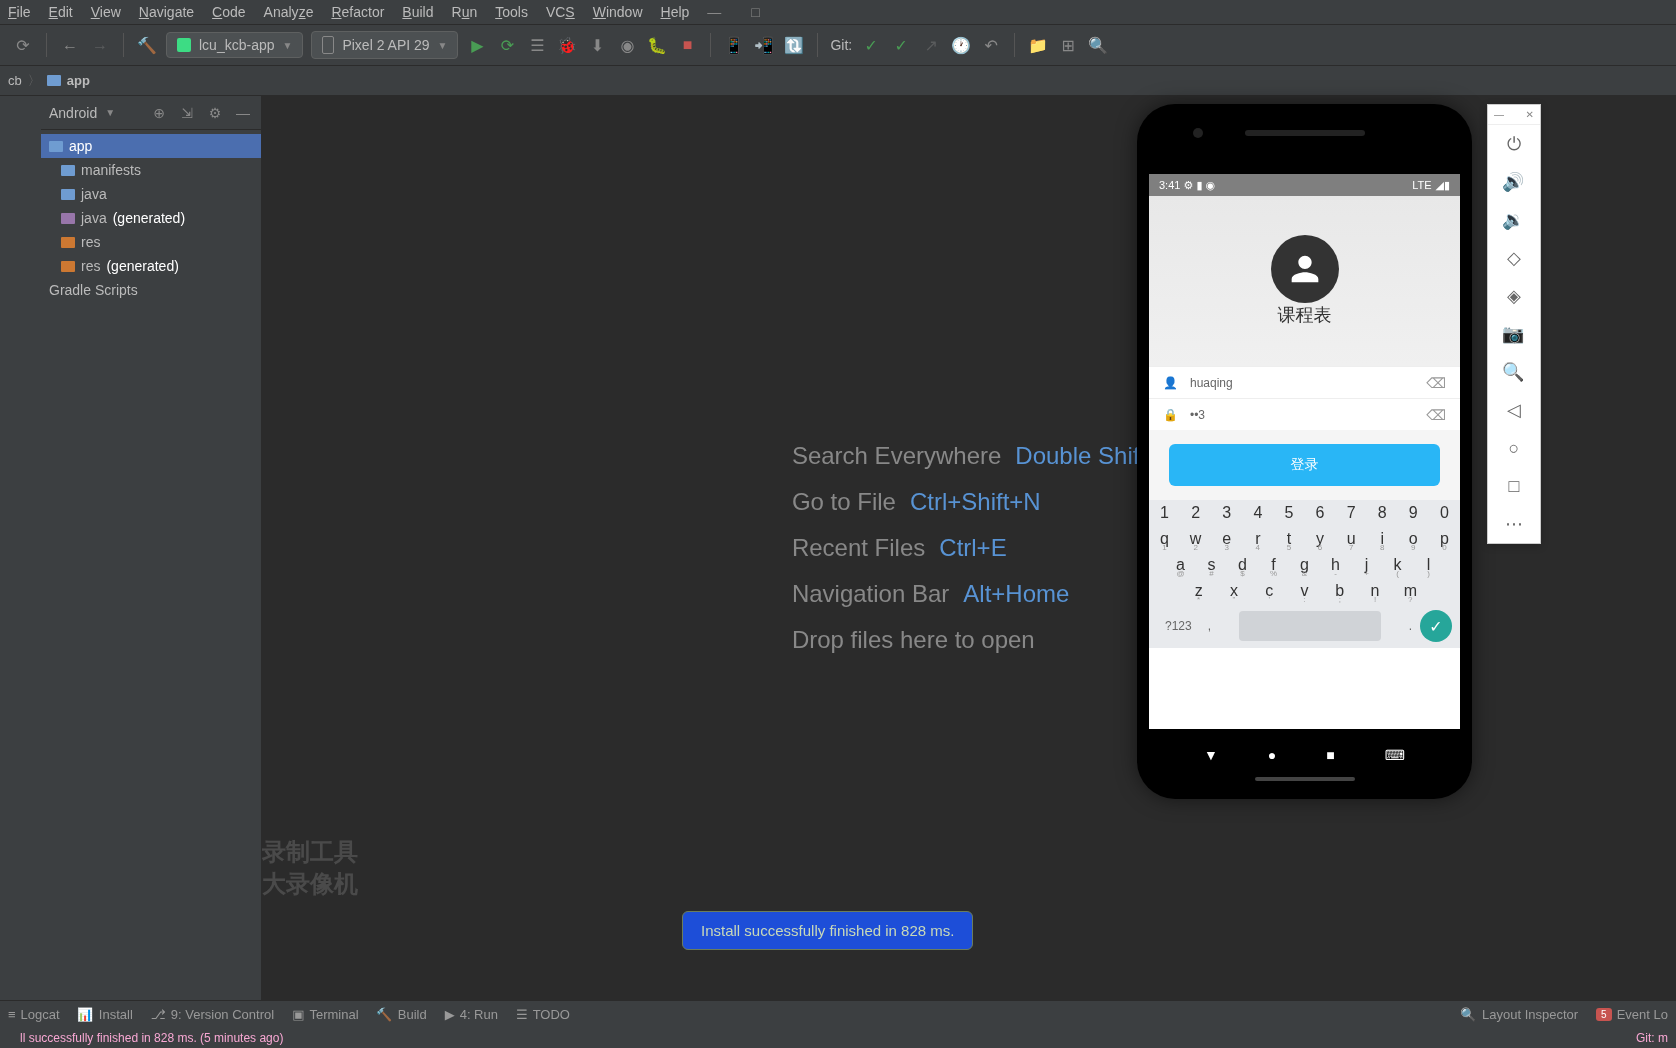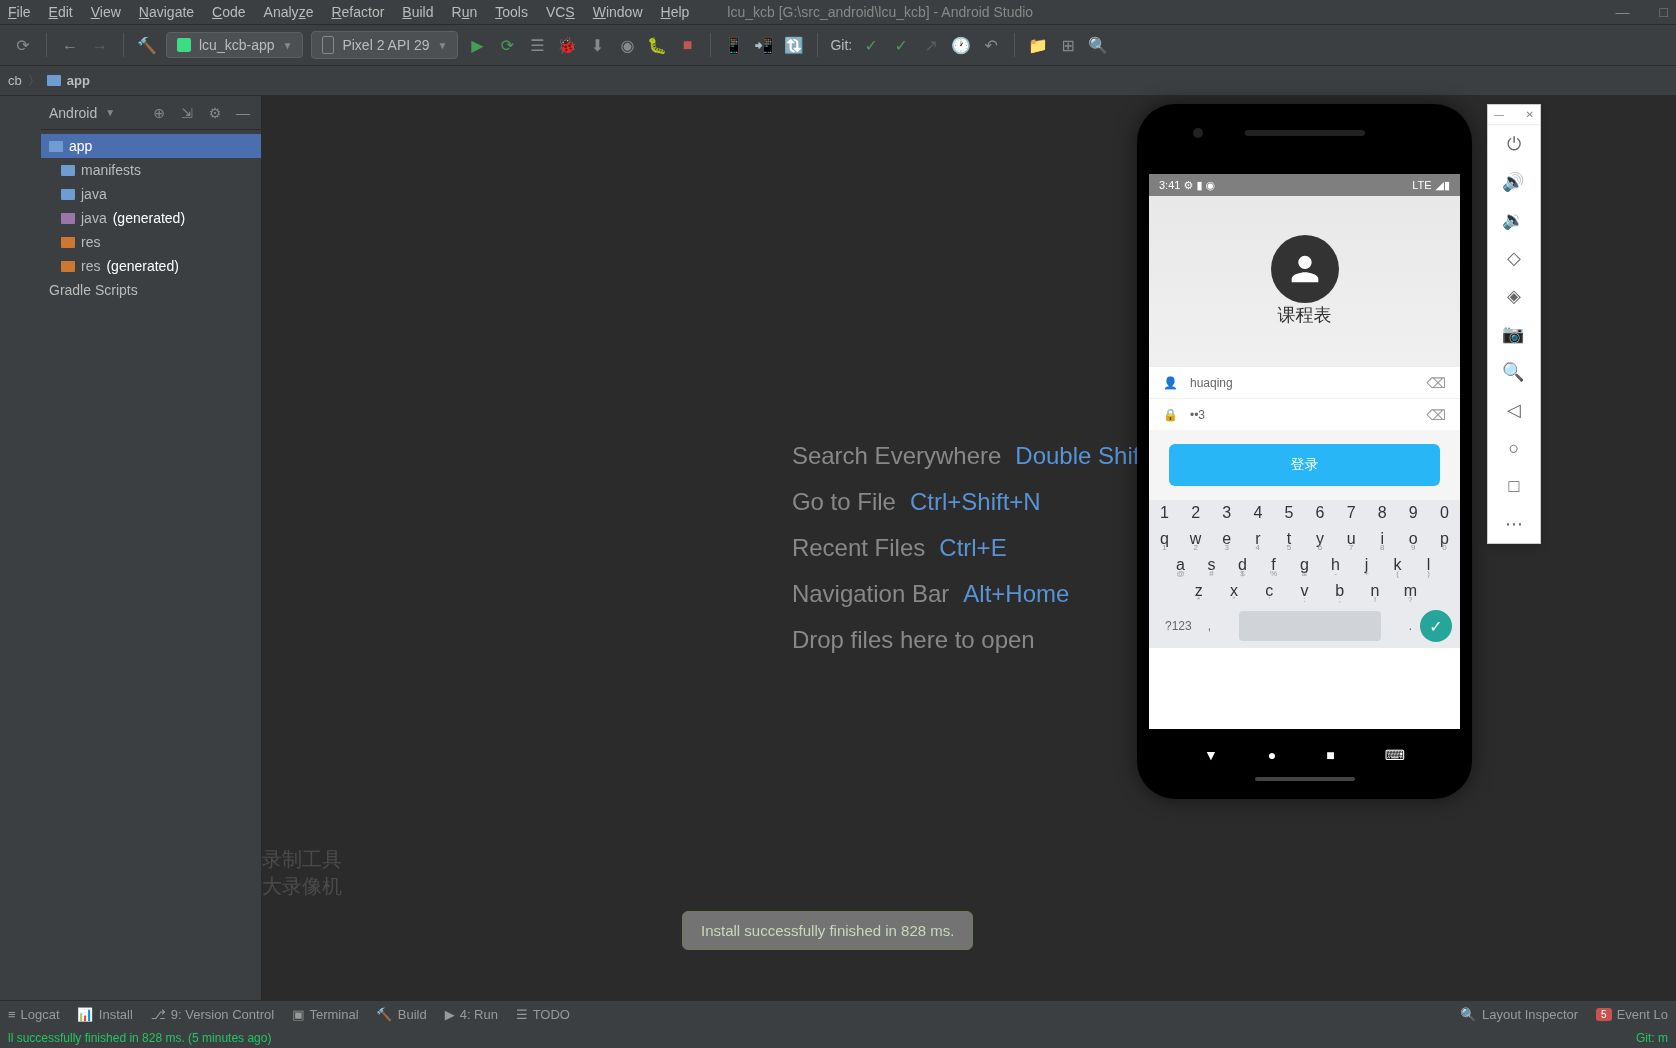--- a/index.html
+++ b/index.html
@@ -74,53 +74,52 @@
 .navkeys { position: absolute; bottom: 24px; left: 0; right: 0; display: flex; justify-content: space-around; align-items: center; padding: 0 30px; }
 .navkey { color: #fff; font-size: 14px; }
 .homebar { position: absolute; bottom: 6px; left: 50%; transform: translateX(-50%); width: 100px; height: 4px; background: #444; border-radius: 2px; }
 
 
 .emu-controls { position: absolute; right: 135px; top: 8px; width: 54px; background: #fff; border: 1px solid #ccc; box-shadow: 0 2px 8px rgba(0,0,0,0.2); }
 .emu-controls .top { display: flex; justify-content: space-between; padding: 4px 6px; font-size: 10px; color: #888; border-bottom: 1px solid #eee; }
 .emu-controls .btn { height: 38px; display: flex; align-items: center; justify-content: center; color: #666; font-size: 18px; }
 
 
-.watermark { position: absolute; left: 0; bottom: 100px; color: rgba(255,255,255,0.15); font-size: 20px; font-weight: normal; }
-
-
-.toast { position: absolute; bottom: 50px; left: 420px; background: #737373; border: 1px solid #6b7d5b; border-radius: 6px; padding: 10px 18px; color: #c8d8b8; font-size: 15px; }
+.watermark { position: absolute; left: 0; bottom: 100px; color: rgba(255,255,255,0.15); font-size: 24px; font-weight: bold; }
+
+
+.toast { position: absolute; bottom: 50px; left: 420px; background: #1d4ed8; border: 1px solid #6b7d5b; border-radius: 6px; padding: 10px 18px; color: #c8d8b8; font-size: 15px; }
 
 
 .bottombar { position: absolute; bottom: 20px; left: 0; right: 0; height: 28px; background: #3c3f41; border-top: 1px solid #2b2b2b; display: flex; align-items: center; padding: 0 8px; font-size: 13px; color: #999; gap: 18px; }
 .bottombar .item { display: flex; align-items: center; gap: 5px; }
 .bottombar .spacer { flex: 1; }
 .badge { background: #c75450; color: #fff; font-size: 10px; padding: 1px 5px; border-radius: 3px; }
 
 
-.statusline { position: absolute; bottom: 0; left: 0; right: 0; height: 20px; background: #3c3f41; display: flex; align-items: center; padding: 0 8px; font-size: 12px; color: #22c55e; }
+.statusline { position: absolute; bottom: 0; left: 12px; right: 0; height: 20px; background: #3c3f41; display: flex; align-items: center; padding: 0 8px; font-size: 12px; color: #f9a8d4; }
 .statusline .spacer { flex: 1; }
 </style>
 </head>
 <body>
 
 <div class="menubar">
   <span class="item"><u>F</u>ile</span>
   <span class="item"><u>E</u>dit</span>
   <span class="item"><u>V</u>iew</span>
   <span class="item"><u>N</u>avigate</span>
   <span class="item"><u>C</u>ode</span>
   <span class="item">Analy<u>z</u>e</span>
   <span class="item"><u>R</u>efactor</span>
   <span class="item"><u>B</u>uild</span>
   <span class="item">R<u>u</u>n</span>
   <span class="item"><u>T</u>ools</span>
   <span class="item">VC<u>S</u></span>
   <span class="item"><u>W</u>indow</span>
   <span class="item"><u>H</u>elp</span>
-  <span class="titlebar">lcu_kcb [G:\src_android\lcu_kcb] - Android Studio</span>
   <div class="winbtns">
     <span>—</span>
     <span>□</span>
   </div>
 </div>
 
 <div class="toolbar">
   <span class="tbicon">⟳</span>
   <span class="tbsep"></span>
   <span class="tbicon">←</span>

